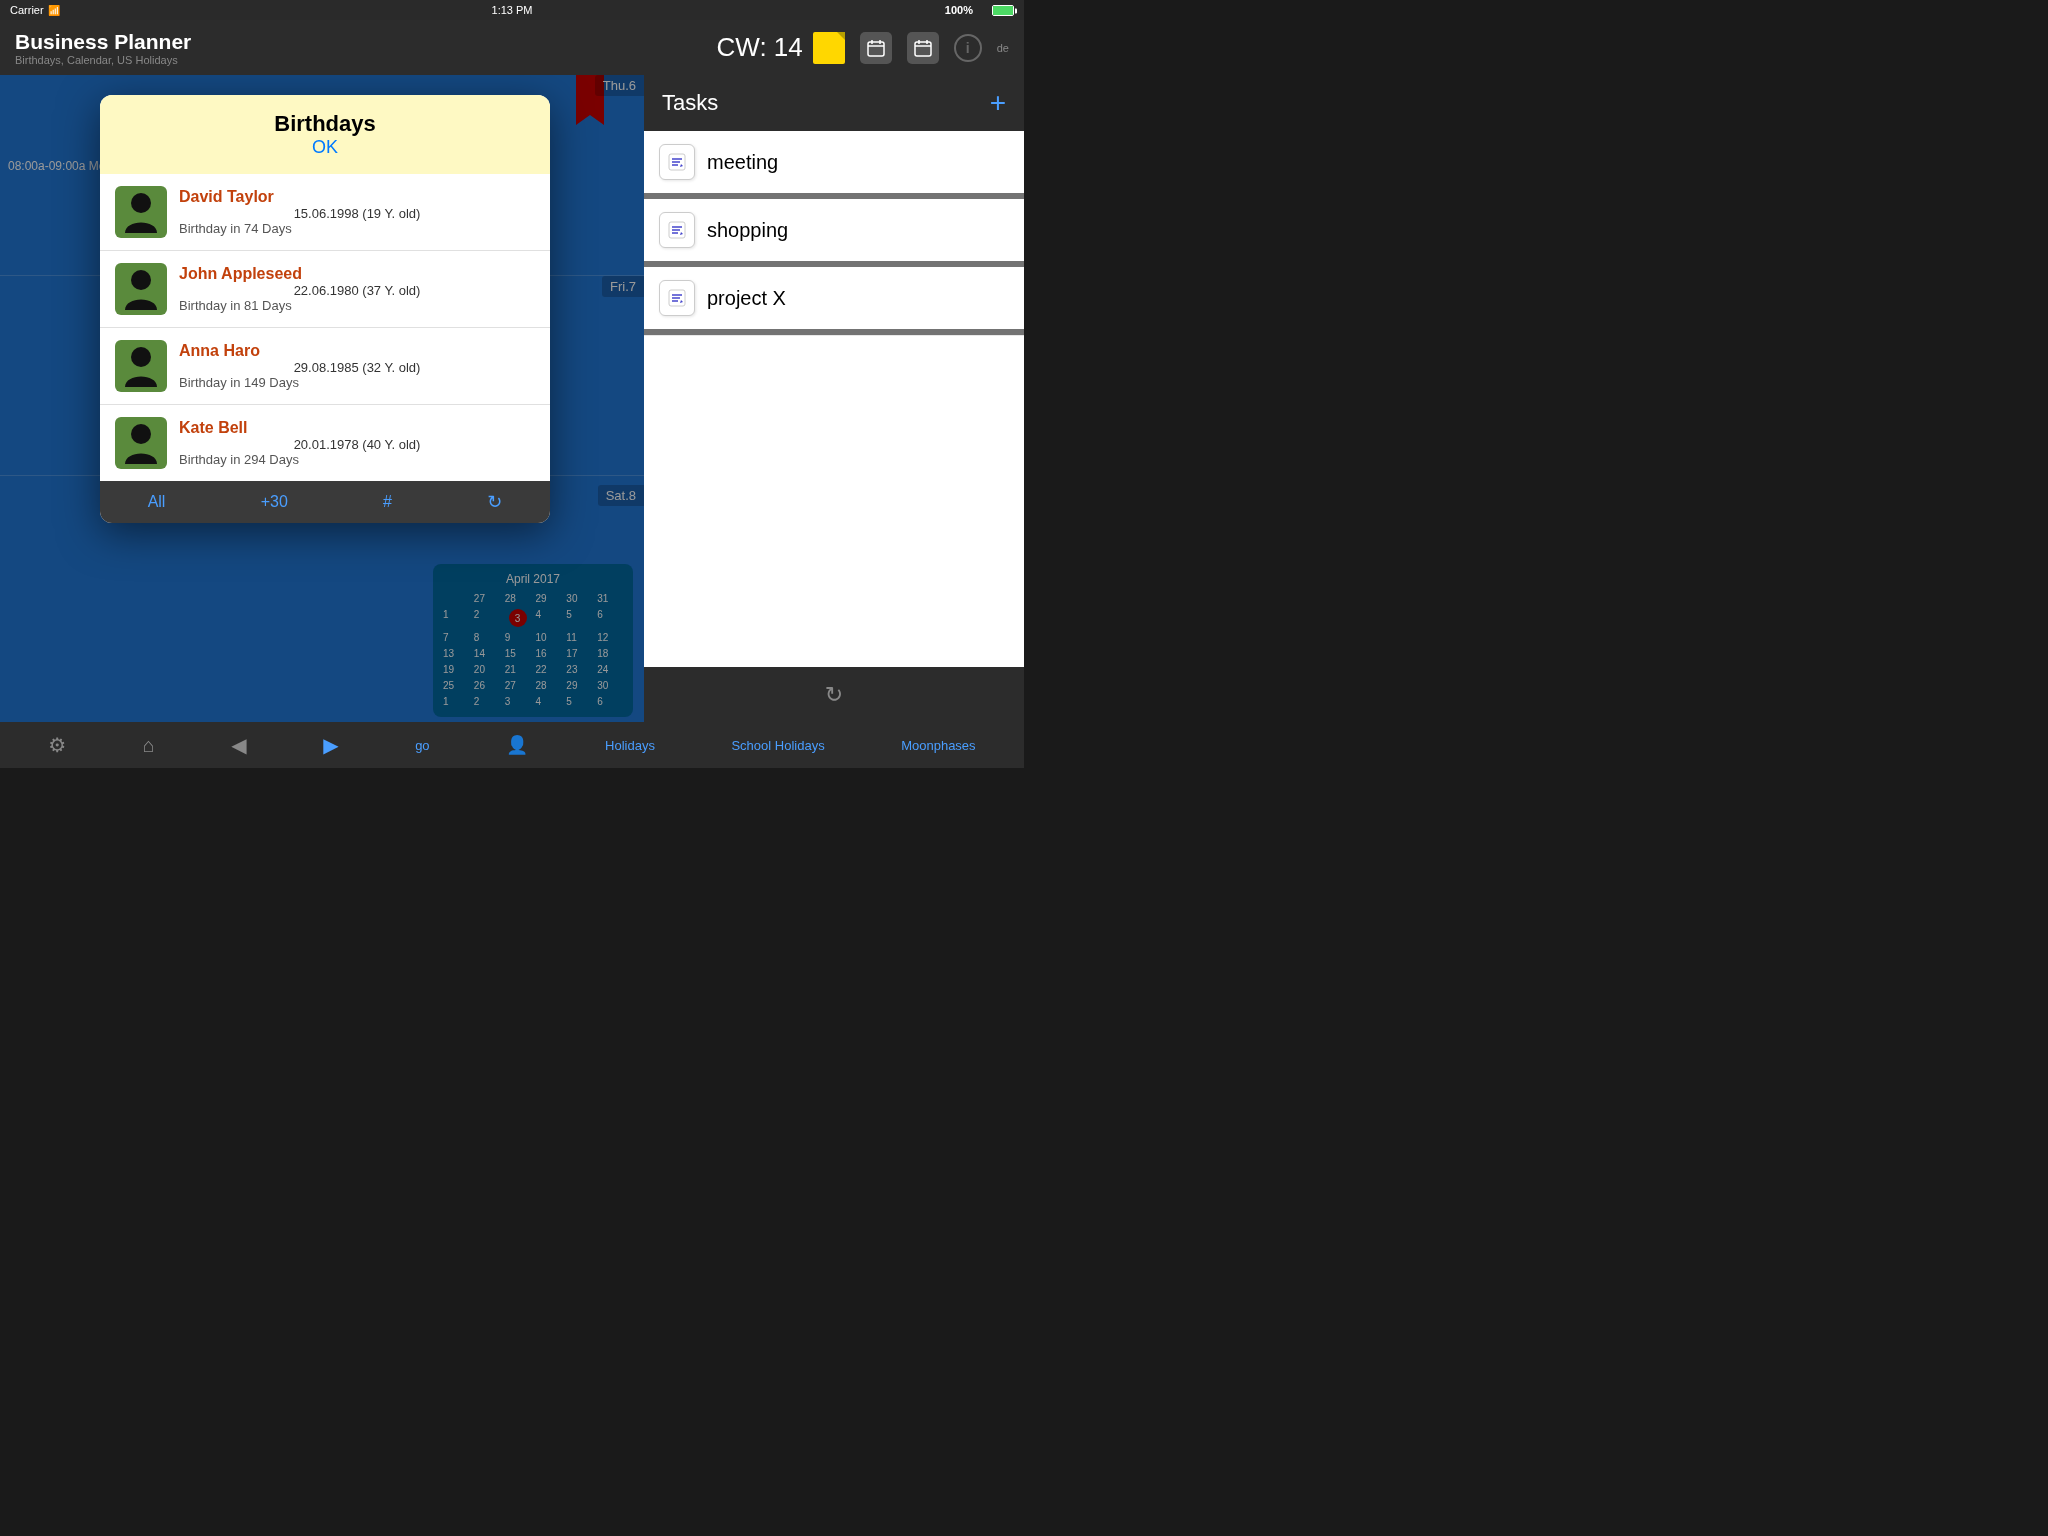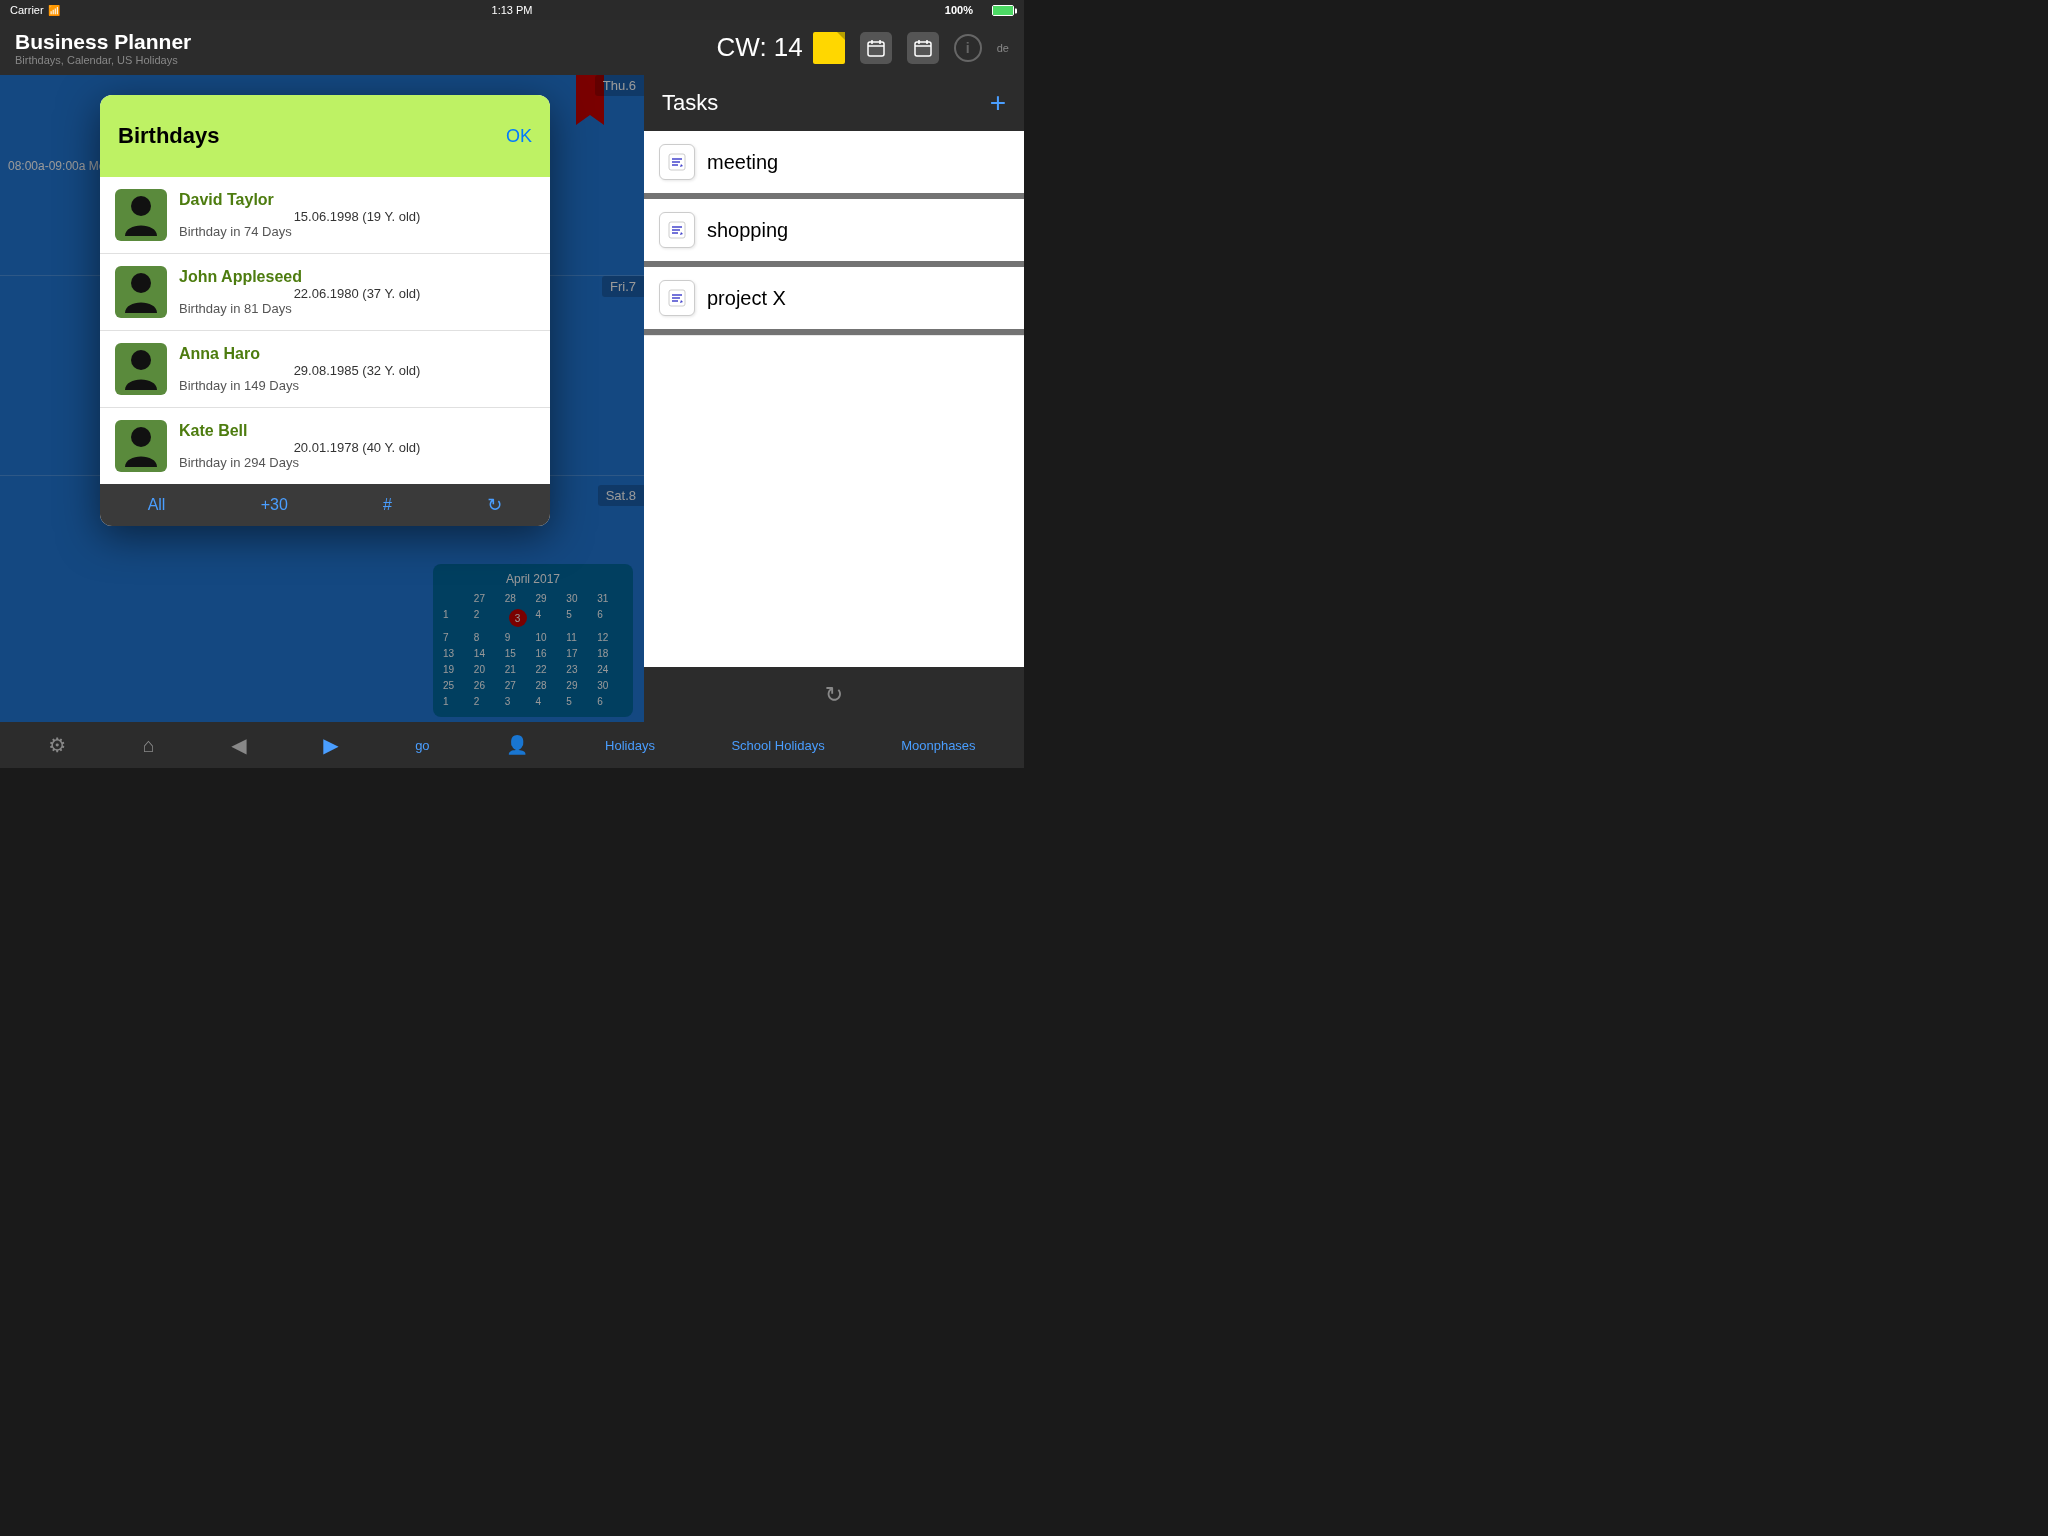--- a/index.html
+++ b/index.html
@@ -163,25 +163,26 @@
       top: 20px;
       left: 100px;
       width: 450px;
       background: white;
       border-radius: 12px;
       overflow: hidden;
       z-index: 20;
       box-shadow: 0 10px 40px rgba(0,0,0,0.5);
     }
     .modal-header {
-      background: #bef264;
-      padding: 28px 18px;
+      background: #fef9c3;
+      padding: 16px 18px;
       display: flex;
       align-items: center;
       justify-content: space-between;
+      flex-direction: column;
     }
     .modal-title { font-size: 22px; font-weight: bold; color: #000; }
     .modal-ok { color: #007aff; font-size: 18px; cursor: pointer; }
 
     .birthday-list { padding: 0; }
     .birthday-item {
       display: flex;
       align-items: center;
       padding: 12px 15px;
       border-bottom: 1px solid #e0e0e0;
@@ -189,21 +190,21 @@
     }
     .birthday-item:last-child { border-bottom: none; }
     .avatar-circle {
       width: 52px; height: 52px;
       background: #5a8a3c;
       border-radius: 6px;
       display: flex; align-items: center; justify-content: center;
       flex-shrink: 0;
     }
     .birthday-info { flex: 1; }
-    .birthday-name { font-size: 16px; font-weight: bold; color: #4d7c0f; }
+    .birthday-name { font-size: 16px; font-weight: bold; color: #c2410c; }
     .birthday-date { font-size: 13px; color: #333; text-align: center; }
     .birthday-days { font-size: 13px; color: #555; }
 
     
     .modal-filter-bar {
       background: #3a3a3a;
       display: flex;
       align-items: center;
       justify-content: space-around;
       padding: 10px 0;

